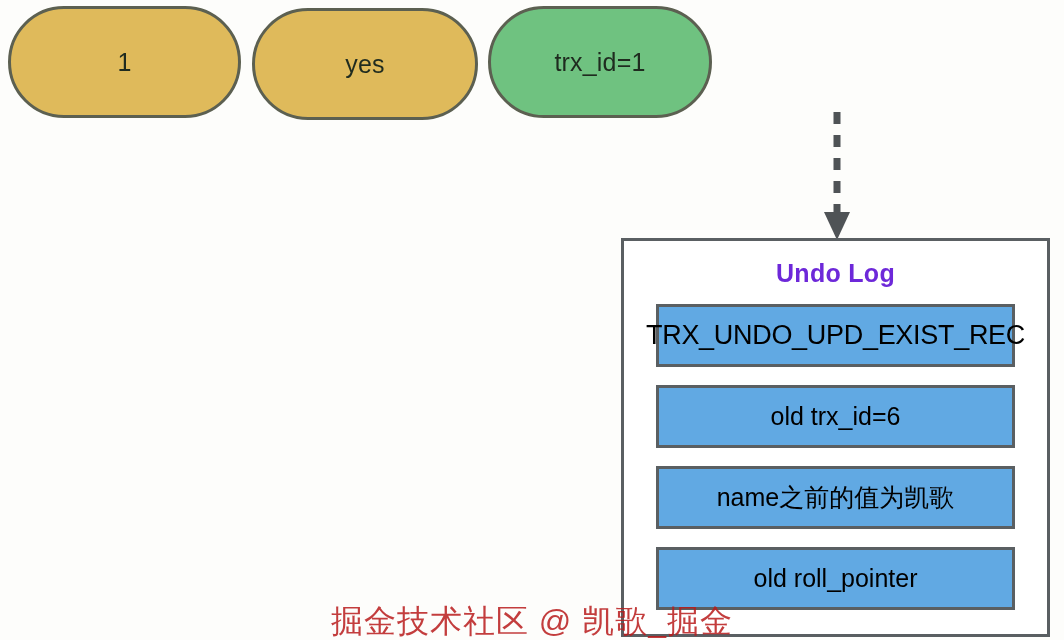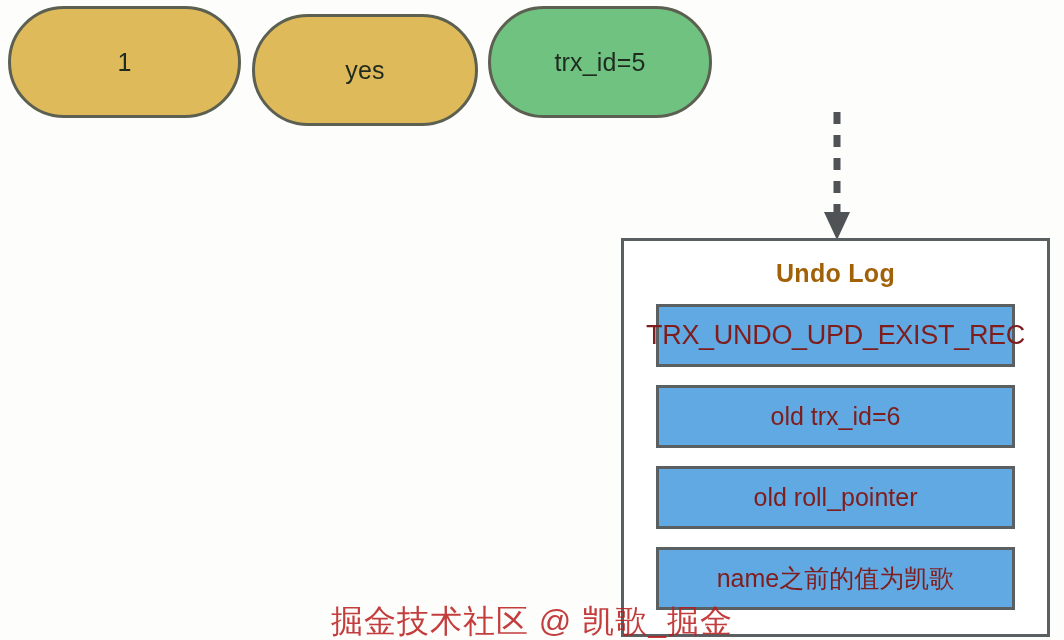--- a/index.html
+++ b/index.html
@@ -36,21 +36,21 @@
     white-space: nowrap;
   }
   .pill-label {
     pointer-events: none;
   }
   .pill.gold  { background: #dfba5b; }
   .pill.green { background: #6fc280; }
   .pill.teal  { background: #62c5c5; }
 
   #pill-0 { left: 8px;   top: 6px;  width: 233px; height: 112px; }
-  #pill-1 { left: 252px; top: 14px;  width: 226px; height: 112px; }
+  #pill-1 { left: 252px; top: 8px;  width: 226px; height: 112px; }
   #pill-2 { left: 488px; top: 6px;  width: 224px; height: 112px; }
   #pill-3 { left: 724px; top: 6px;  width: 232px; height: 112px; }
 
   
   #connector {
     position: absolute;
     left: 790px;
     top: 112px;
     width: 110px;
     height: 132px;
@@ -65,40 +65,40 @@
     height: 399px;
     box-sizing: border-box;
     border: 3px solid #5a5f62;
     background: #ffffff;
   }
   #undo-log-title {
     margin-top: 18px;
     text-align: center;
     font-size: 25px;
     font-weight: bold;
-    color: #a16207;
+    color: #6d28d9;
     letter-spacing: 0.3px;
   }
   .undo-rows {
     margin-top: 16px;
     display: flex;
     flex-direction: column;
     align-items: center;
     gap: 18px;
   }
   .undo-row {
     box-sizing: border-box;
     width: 359px;
     height: 63px;
     background: #61a9e3;
     border: 3px solid #5a5f62;
     display: flex;
     align-items: center;
     justify-content: center;
-    color: #7f1d1d;
+    color: #000000;
     font-size: 25px;
     white-space: nowrap;
   }
   .undo-row.tight {
     font-size: 27px;
     letter-spacing: -0.3px;
   }
 
   
   #watermark {
@@ -120,33 +120,33 @@
 
 <div id="canvas">
 
   <div class="pill gold" id="pill-0">
     <span class="pill-label">1</span>
   </div>
   <div class="pill gold" id="pill-1">
     <span class="pill-label">yes</span>
   </div>
   <div class="pill green" id="pill-2">
-    <span class="pill-label">trx_id=5</span>
+    <span class="pill-label">trx_id=1</span>
   </div>
 
   <svg id="connector" viewBox="0 0 110 132">
     <line x1="47" y1="0" x2="47" y2="104" stroke="#4f5356" stroke-width="7" stroke-dasharray="12 11"></line>
     <polygon points="47,128 34,100 60,100" fill="#4f5356"></polygon>
   </svg>
 
   <div id="undo-log-box">
     <div id="undo-log-title">Undo Log</div>
     <div class="undo-rows">
       <div class="undo-row tight">TRX_UNDO_UPD_EXIST_REC</div>
       <div class="undo-row">old trx_id=6</div>
+      <div class="undo-row">name之前的值为凯歌</div>
       <div class="undo-row">old roll_pointer</div>
-      <div class="undo-row">name之前的值为凯歌</div>
     </div>
   </div>
 
   <div id="watermark">掘金技术社区 @ 凯歌_掘金</div>
 
 </div>
 
 </body></html>

